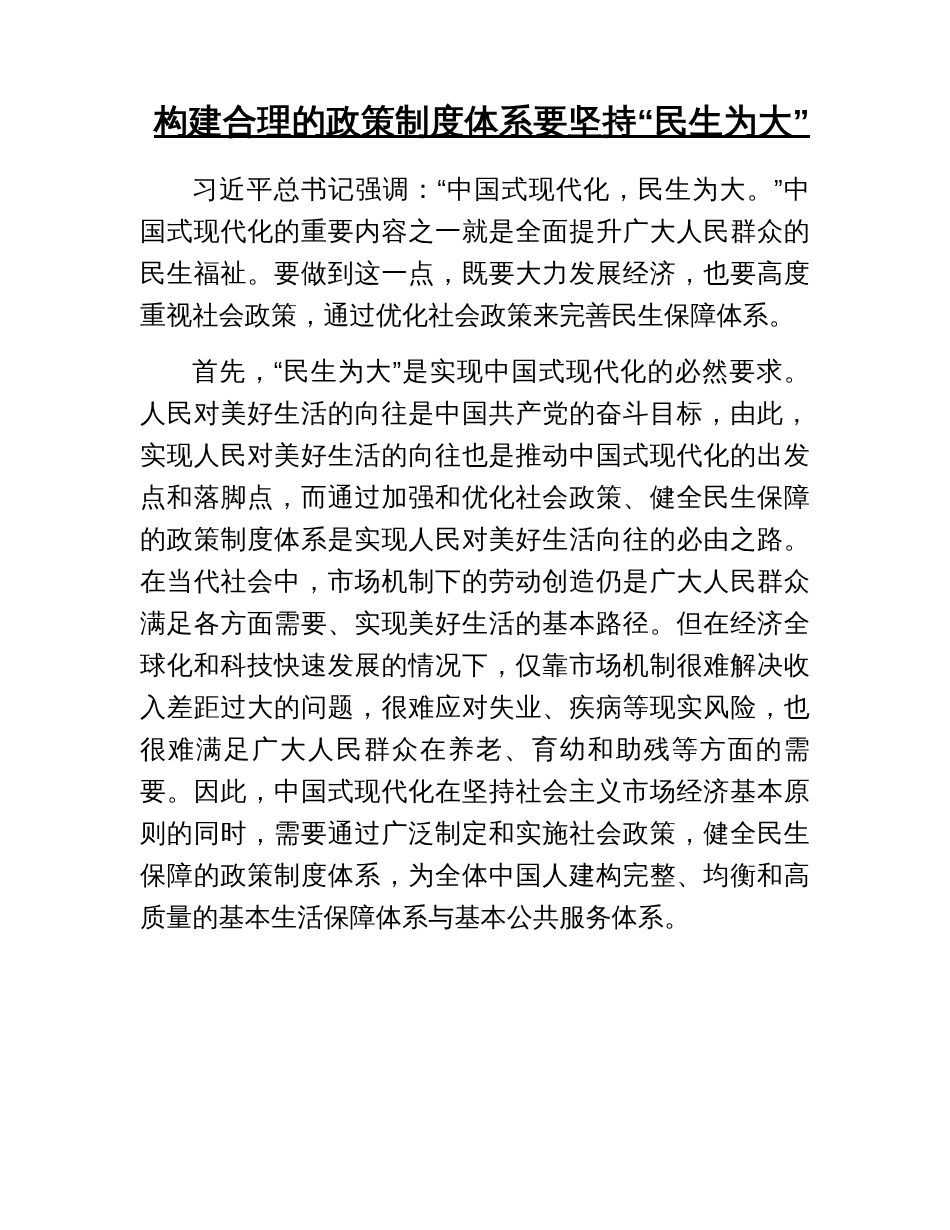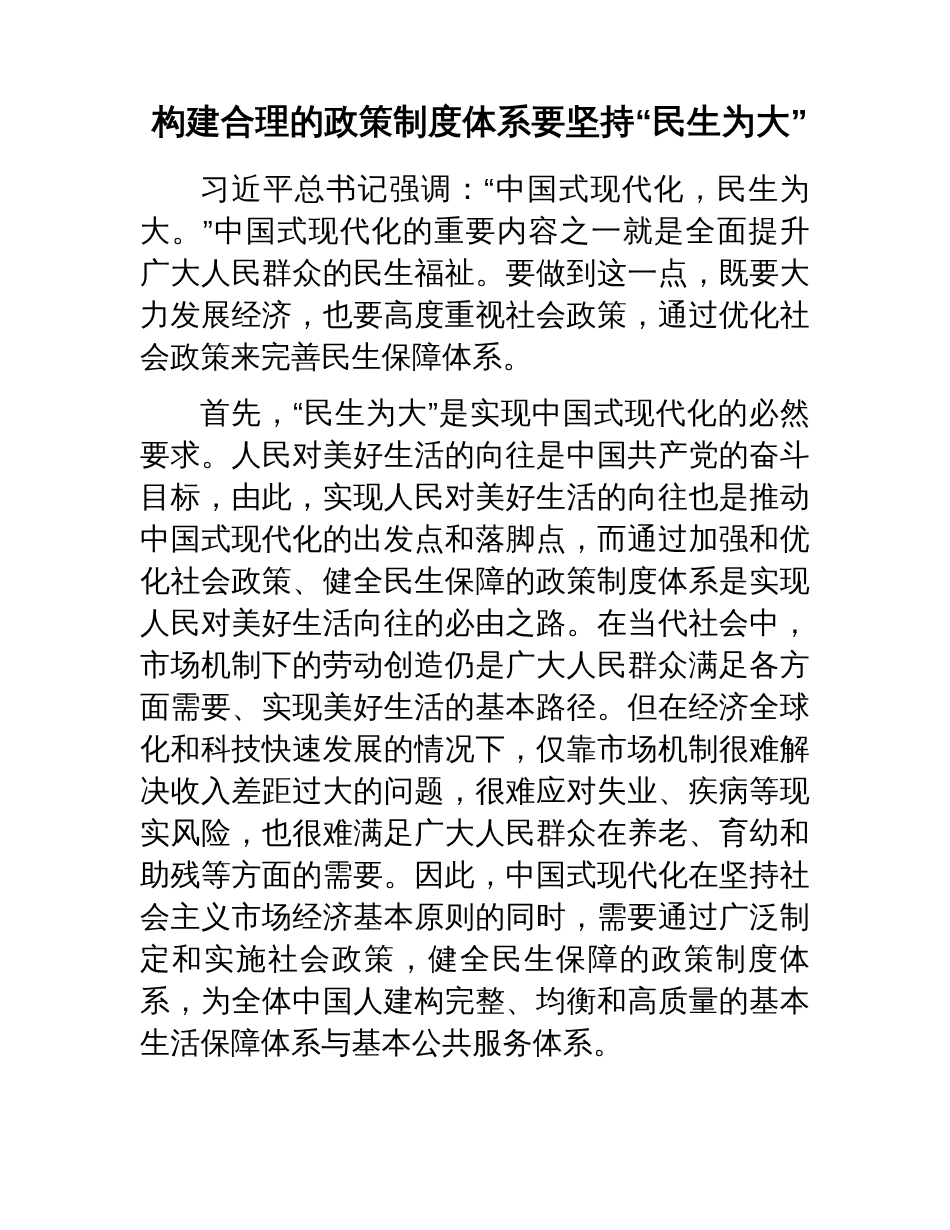--- a/index.html
+++ b/index.html
@@ -13,31 +13,32 @@
     height: 1230px;
     margin: 0 auto;
     background: #ffffff;
     color: #000000;
     font-family: "Liberation Sans", "DejaVu Sans", sans-serif;
     overflow: hidden;
     box-sizing: border-box;
     padding: 98px 140px 0 140px;
   }
   .doc-title {
-    margin: 0 0 24px 12px;
+    margin: 0 0 24px 4px;
     font-size: 34px;
     line-height: 46px;
     font-weight: 700;
-    text-align: left;
+    text-align: right;
     letter-spacing: 0.5px;
     color: #000000;
+    text-decoration: underline;
   }
   .doc-body p {
     margin: 0 0 14px 0;
-    font-size: 30px;
+    font-size: 26px;
     line-height: 42px;
     text-align: justify;
     text-indent: 2em;
     letter-spacing: 0.2px;
     color: #000000;
     word-break: break-all;
   }
 </style>
 </head>
 <body>

